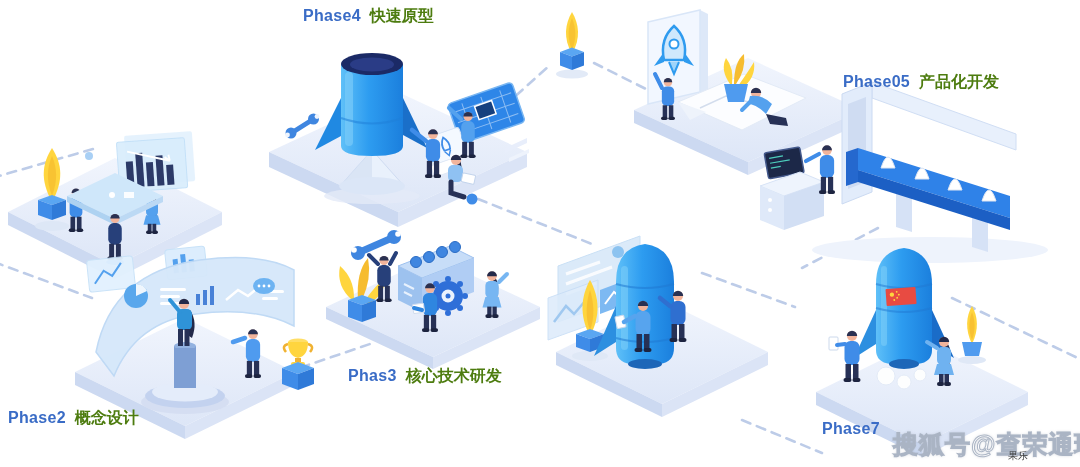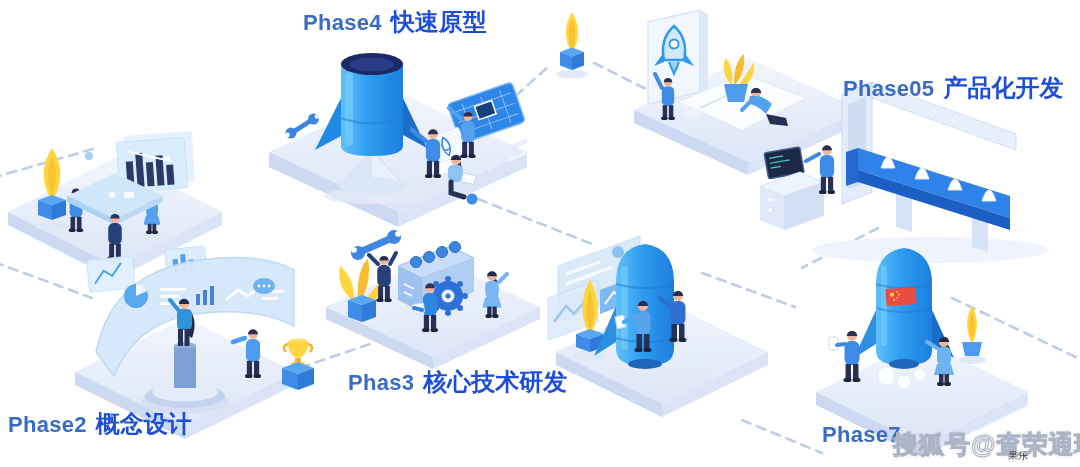--- a/index.html
+++ b/index.html
@@ -1,22 +1,22 @@
 <!DOCTYPE html>
 <html><head>
 <meta charset="utf-8">
 <style>
   html,body{margin:0;padding:0;background:#fff;}
   body{width:1080px;height:467px;position:relative;overflow:hidden;
        font-family:"Liberation Sans","DejaVu Sans",sans-serif;}
   .canvas{position:relative;width:1080px;height:467px;background:#ffffff;}
   svg.scene{position:absolute;left:0;top:0;}
   .phase-label{position:absolute;white-space:nowrap;z-index:5;}
-  .phase-en{color:#3a6cc6;font-weight:bold;font-size:22px;letter-spacing:.3px;}
-  .phase-zh{color:#1d4ed8;font-weight:600;font-size:24px;margin-left:9px;}
+  .phase-en{color:#3a6cc6;font-weight:bold;font-size:16px;letter-spacing:.3px;}
+  .phase-zh{color:#4d7c0f;font-weight:600;font-size:16px;margin-left:9px;}
   .watermark{position:absolute;left:893px;top:428px;z-index:9;
     font-size:25px;font-weight:bold;color:rgba(255,255,255,.92);
     -webkit-text-stroke:1px #aab4c4;text-shadow:0 0 3px rgba(130,140,160,.45);
     letter-spacing:1px;white-space:nowrap;}
   .watermark-sub{position:absolute;left:1008px;top:449px;z-index:9;
     font-size:10px;color:#3c3c3c;white-space:nowrap;text-align:right;}
 </style>
 </head>
 <body>
 

